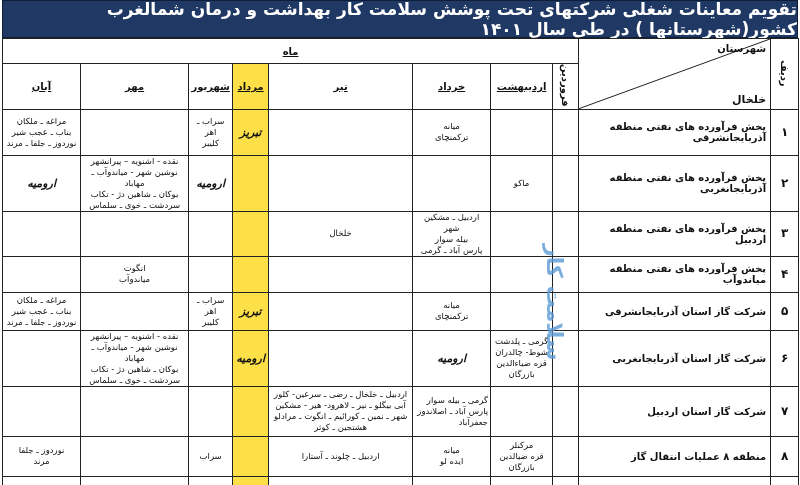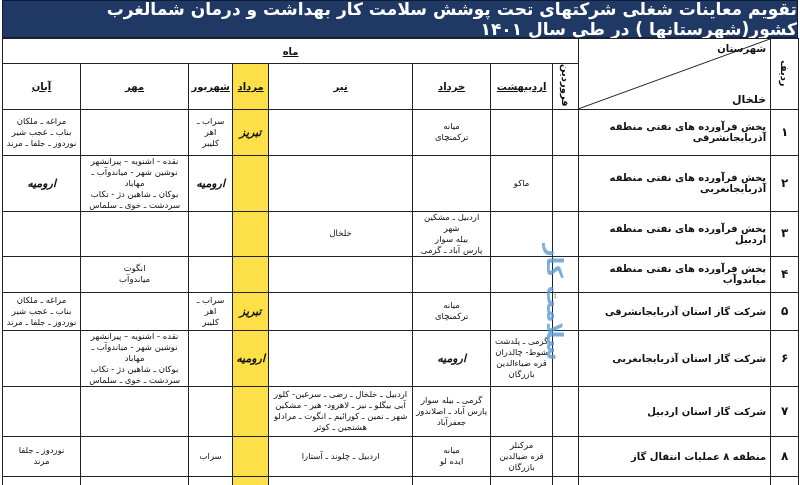--- a/index.html
+++ b/index.html
@@ -166,21 +166,21 @@
 نوشین شهر - میاندوآب ـ مهاباد
 بوکان ـ شاهین دژ - تکاب
 سردشت ـ خوی ـ سلماس</td>
         <td style="white-space: pre-line;"></td>
       </tr>
       <tr style="height: 50px;">
         <td class="rownum">۷</td>
         <td class="company">شرکت گاز استان اردبیل</td>
         <td style="white-space: pre-line;"></td>
         <td style="white-space: pre-line;"></td>
-        <td style="white-space: pre-line;">گرمی ـ بیله سوار
+        <td style="white-space: pre-line; text-align: right;">گرمی ـ بیله سوار
 پارس آباد ـ اصلاندوز
 جعفرآباد</td>
         <td style="white-space: pre-line;">اردبیل ـ خلخال ـ رضی ـ سرعین- کلور
 آبی بیگلو ـ نیر ـ لاهرود- هیر - مشکین
 شهر ـ نمین ـ کورائیم ـ انگوت ـ مرادلو
 هشتجین ـ کوثر</td>
         <td class="mordad" style="white-space: pre-line;"></td>
         <td style="white-space: pre-line;"></td>
         <td style="white-space: pre-line;"></td>
         <td style="white-space: pre-line;"></td>

